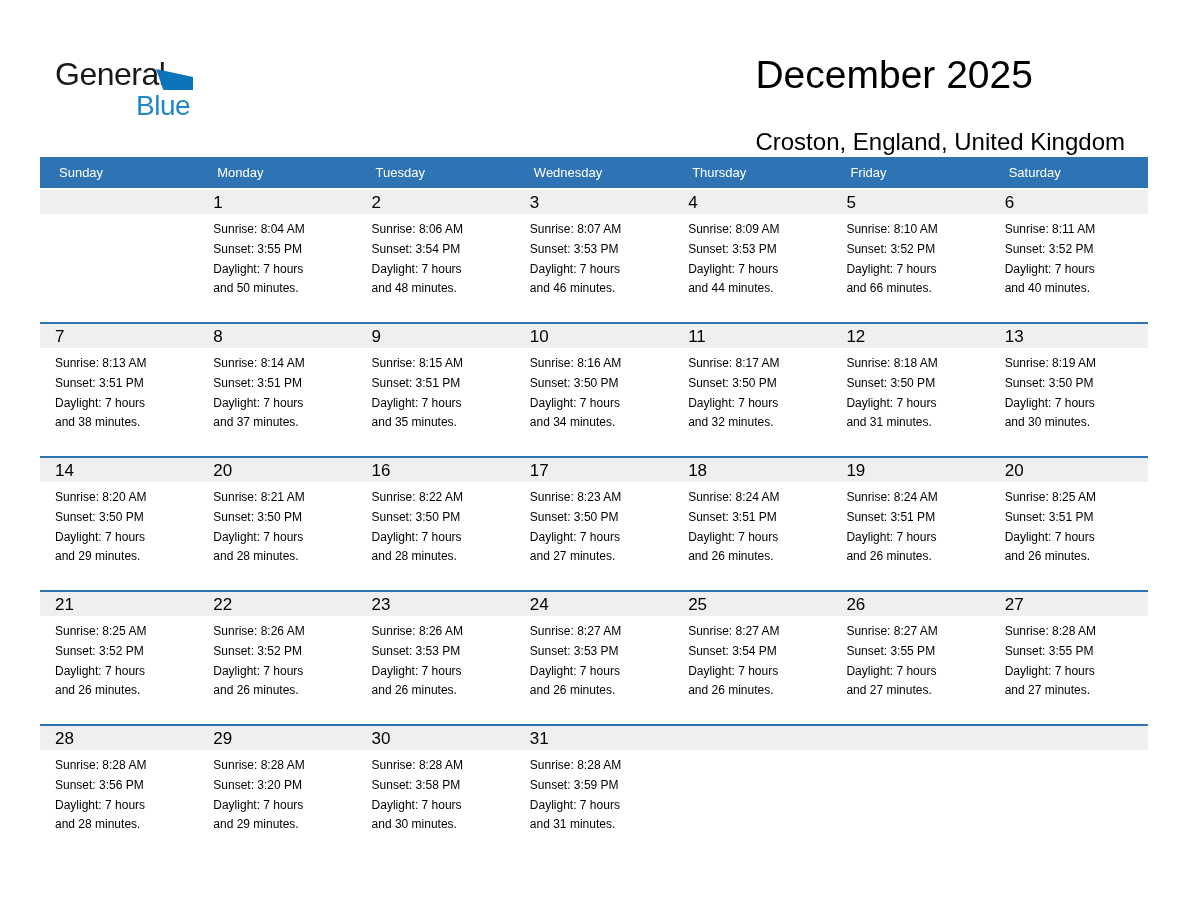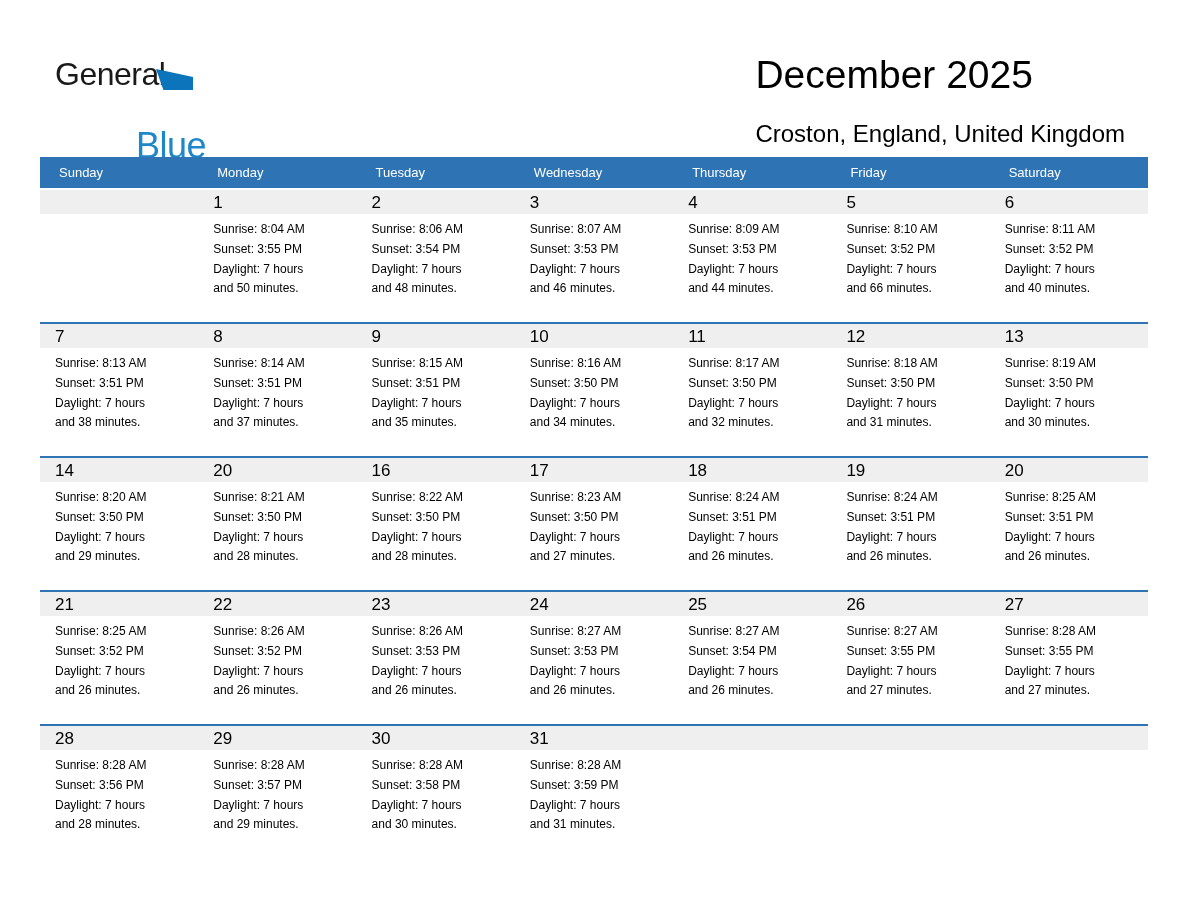--- a/index.html
+++ b/index.html
@@ -36,45 +36,44 @@
     top: 11px;
     width: 37px;
     height: 21px;
     background: var(--triangle-blue, #0C74BB);
     clip-path: polygon(0 0, 100% 38%, 100% 100%, 20% 100%);
   }
   .logo-blue {
     position: absolute;
     left: 81px;
     top: 32px;
-    font-size: 36px;
+    font-size: 28px;
     letter-spacing: -0.5px;
     color: var(--logo-blue, #1E87C9);
     line-height: 32px;
-    margin-top: 40px;
   }
 
   
   .titles {
     position: absolute;
     top: 52px;
     right: 63px;
     text-align: left;
   }
   .main-title {
     font-size: 39px;
     line-height: 46px;
     font-weight: 400;
     color: #000;
   }
   .sub-title {
     font-size: 24px;
     line-height: 30px;
     font-weight: 400;
-    margin-top: 21px;
+    margin-top: 29px;
     color: #000;
   }
 
   
   table.calendar {
     position: absolute;
     left: 40px;
     top: 157px;
     width: 1108px;
     border-collapse: collapse;
@@ -403,21 +402,21 @@
             <div class="line">Sunrise: 8:28 AM</div>
             <div class="line">Sunset: 3:56 PM</div>
             <div class="line">Daylight: 7 hours</div>
             <div class="line">and 28 minutes.</div>
           </div>
         </td>
         <td>
           <div class="daynum">29</div>
           <div class="daytext">
             <div class="line">Sunrise: 8:28 AM</div>
-            <div class="line">Sunset: 3:57 PM</div>
+            <div class="line">Sunset: 3:20 PM</div>
             <div class="line">Daylight: 7 hours</div>
             <div class="line">and 29 minutes.</div>
           </div>
         </td>
         <td>
           <div class="daynum">30</div>
           <div class="daytext">
             <div class="line">Sunrise: 8:28 AM</div>
             <div class="line">Sunset: 3:58 PM</div>
             <div class="line">Daylight: 7 hours</div>

